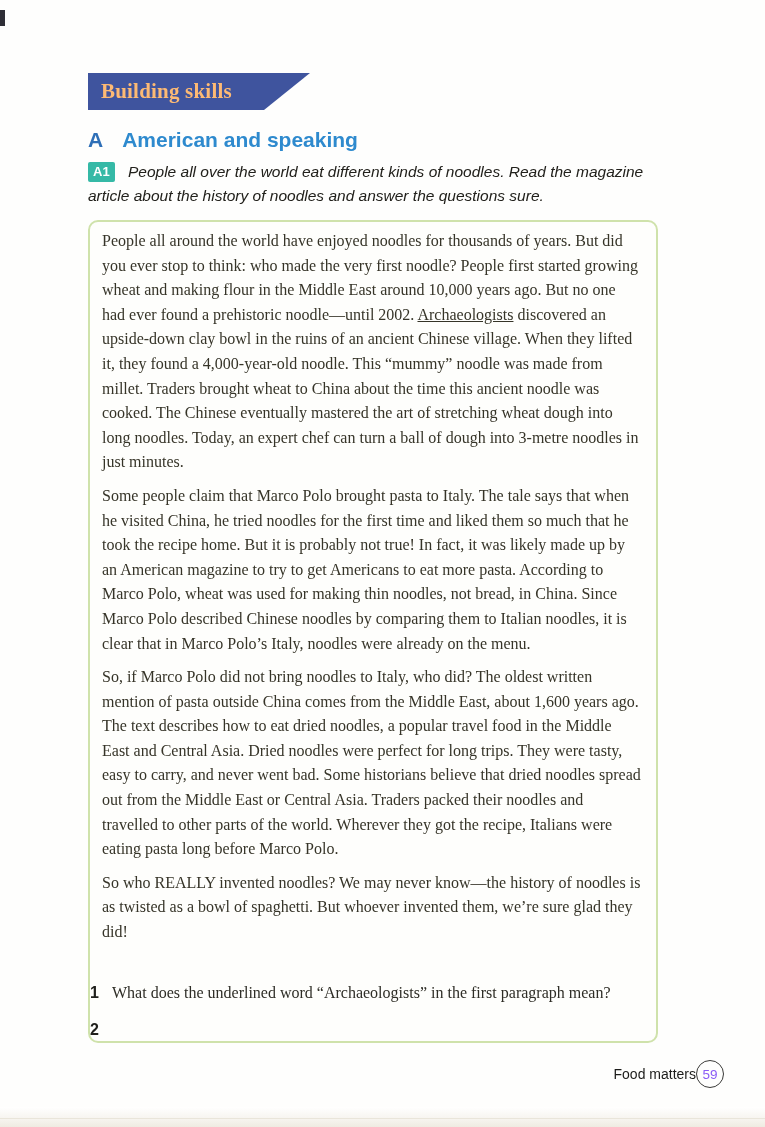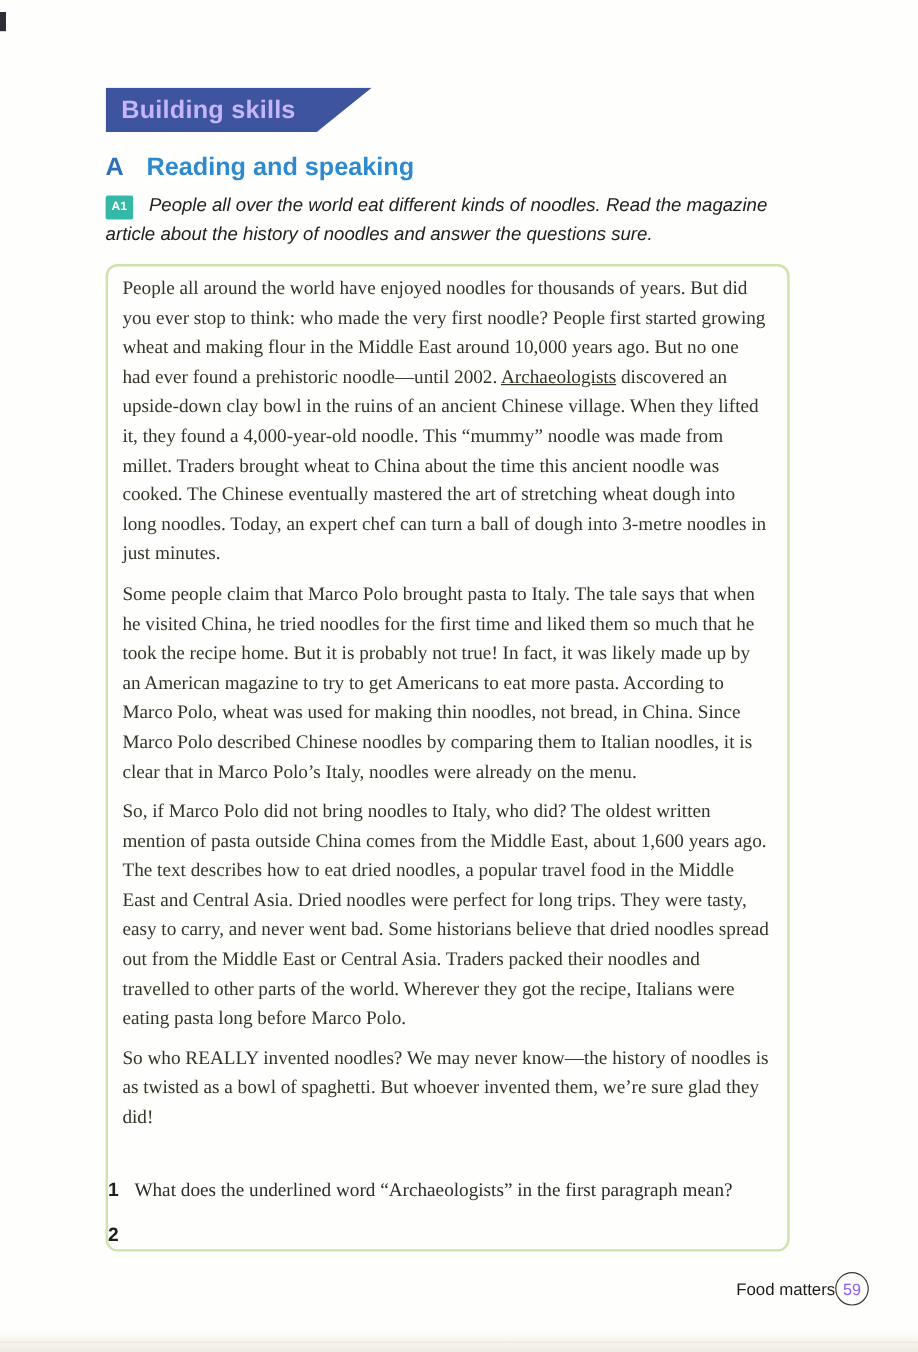--- a/index.html
+++ b/index.html
@@ -25,22 +25,22 @@
   .banner {
     position: absolute;
     left: 88px; top: 73px;
     width: 222px; height: 37px;
     background: #3f549e;
     clip-path: polygon(0 0, 100% 0, calc(100% - 46px) 100%, 0 100%);
     display: flex;
     align-items: center;
   }
   .banner-label {
-    color: #c4b5fd;
-    font-family: Liberation Sans, sans-serif;
+    color: #fdba74;
+    font-family: Liberation Serif, serif;
     font-weight: bold;
     font-size: 21px;
     padding-left: 13px;
     letter-spacing: 0.2px;
   }
   
   .section-heading {
     position: absolute;
     left: 88px; top: 128px;
     font-family: "Liberation Sans", "DejaVu Sans", sans-serif;
@@ -60,21 +60,21 @@
     font-size: 15.5px;
     line-height: 24px;
     color: #22211c;
   }
   .task-badge {
     display: inline-block;
     background: #35b9a6;
     color: #ffffff;
     font-style: normal;
     font-weight: bold;
-    font-size: 10px;
+    font-size: 13px;
     line-height: 18px;
     padding: 1px 5px;
     border-radius: 2px;
     margin-right: 9px;
     vertical-align: 1px;
   }
   
   .article-box {
     position: absolute;
     left: 88px; top: 220px;
@@ -157,21 +157,21 @@
 
 <div class="page">
 
   <div class="scan-artifact"></div>
 
   <div class="banner">
     <span class="banner-label">Building skills</span>
   </div>
 
   <div class="section-heading">
-    <span class="section-letter">A</span><span class="section-title">Reading and speaking</span>
+    <span class="section-letter">A</span><span class="section-title">American and speaking</span>
   </div>
 
   <p class="instructions">
     <span class="task-badge">A1</span>
     <span>People all over the world eat different kinds of noodles. Read the magazine article about the history of noodles and answer the questions sure.</span>
   </p>
 
   <div class="article-box">
     <p><span>People all around the world have enjoyed noodles for thousands of years. But did you ever stop to think: who made the very first noodle? People first started growing wheat and making flour in the Middle East around 10,000 years ago. But no one had ever found a prehistoric noodle—until 2002. </span><span class="underlined">Archaeologists</span><span> discovered an upside-down clay bowl in the ruins of an ancient Chinese village. When they lifted it, they found a 4,000-year-old noodle. This “mummy” noodle was made from millet. Traders brought wheat to China about the time this ancient noodle was cooked. The Chinese eventually mastered the art of stretching wheat dough into long noodles. Today, an expert chef can turn a ball of dough into 3-metre noodles in just minutes.</span></p>
     <p>Some people claim that Marco Polo brought pasta to Italy. The tale says that when he visited China, he tried noodles for the first time and liked them so much that he took the recipe home. But it is probably not true! In fact, it was likely made up by an American magazine to try to get Americans to eat more pasta. According to Marco Polo, wheat was used for making thin noodles, not bread, in China. Since Marco Polo described Chinese noodles by comparing them to Italian noodles, it is clear that in Marco Polo’s Italy, noodles were already on the menu.</p>

